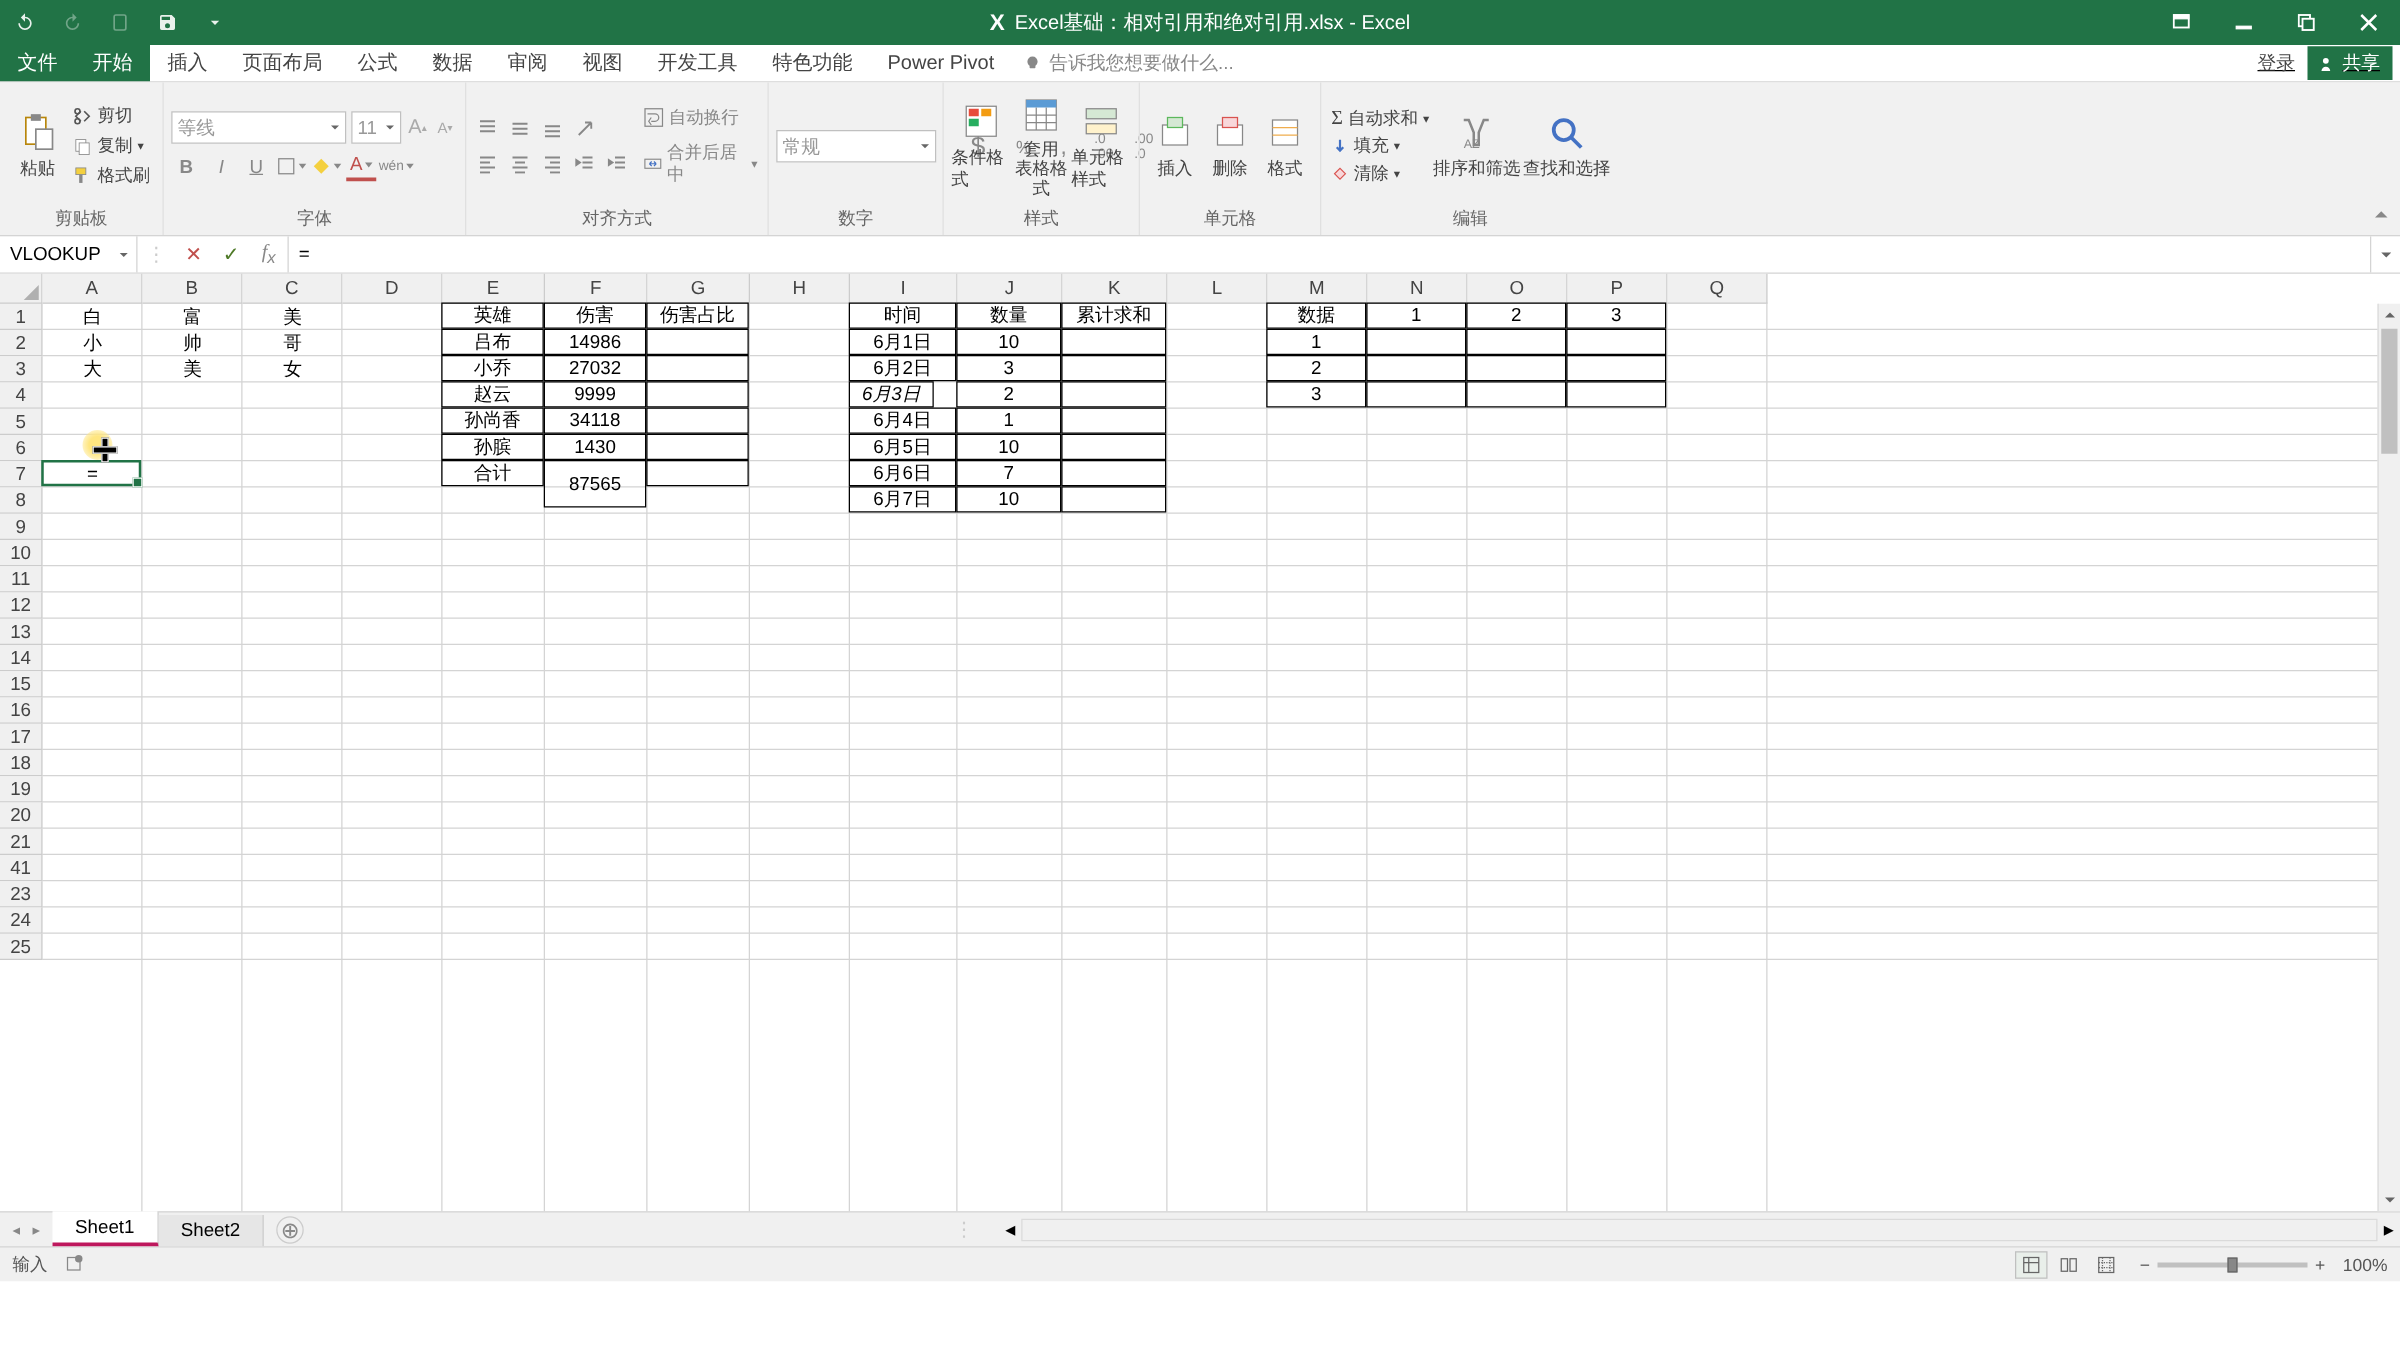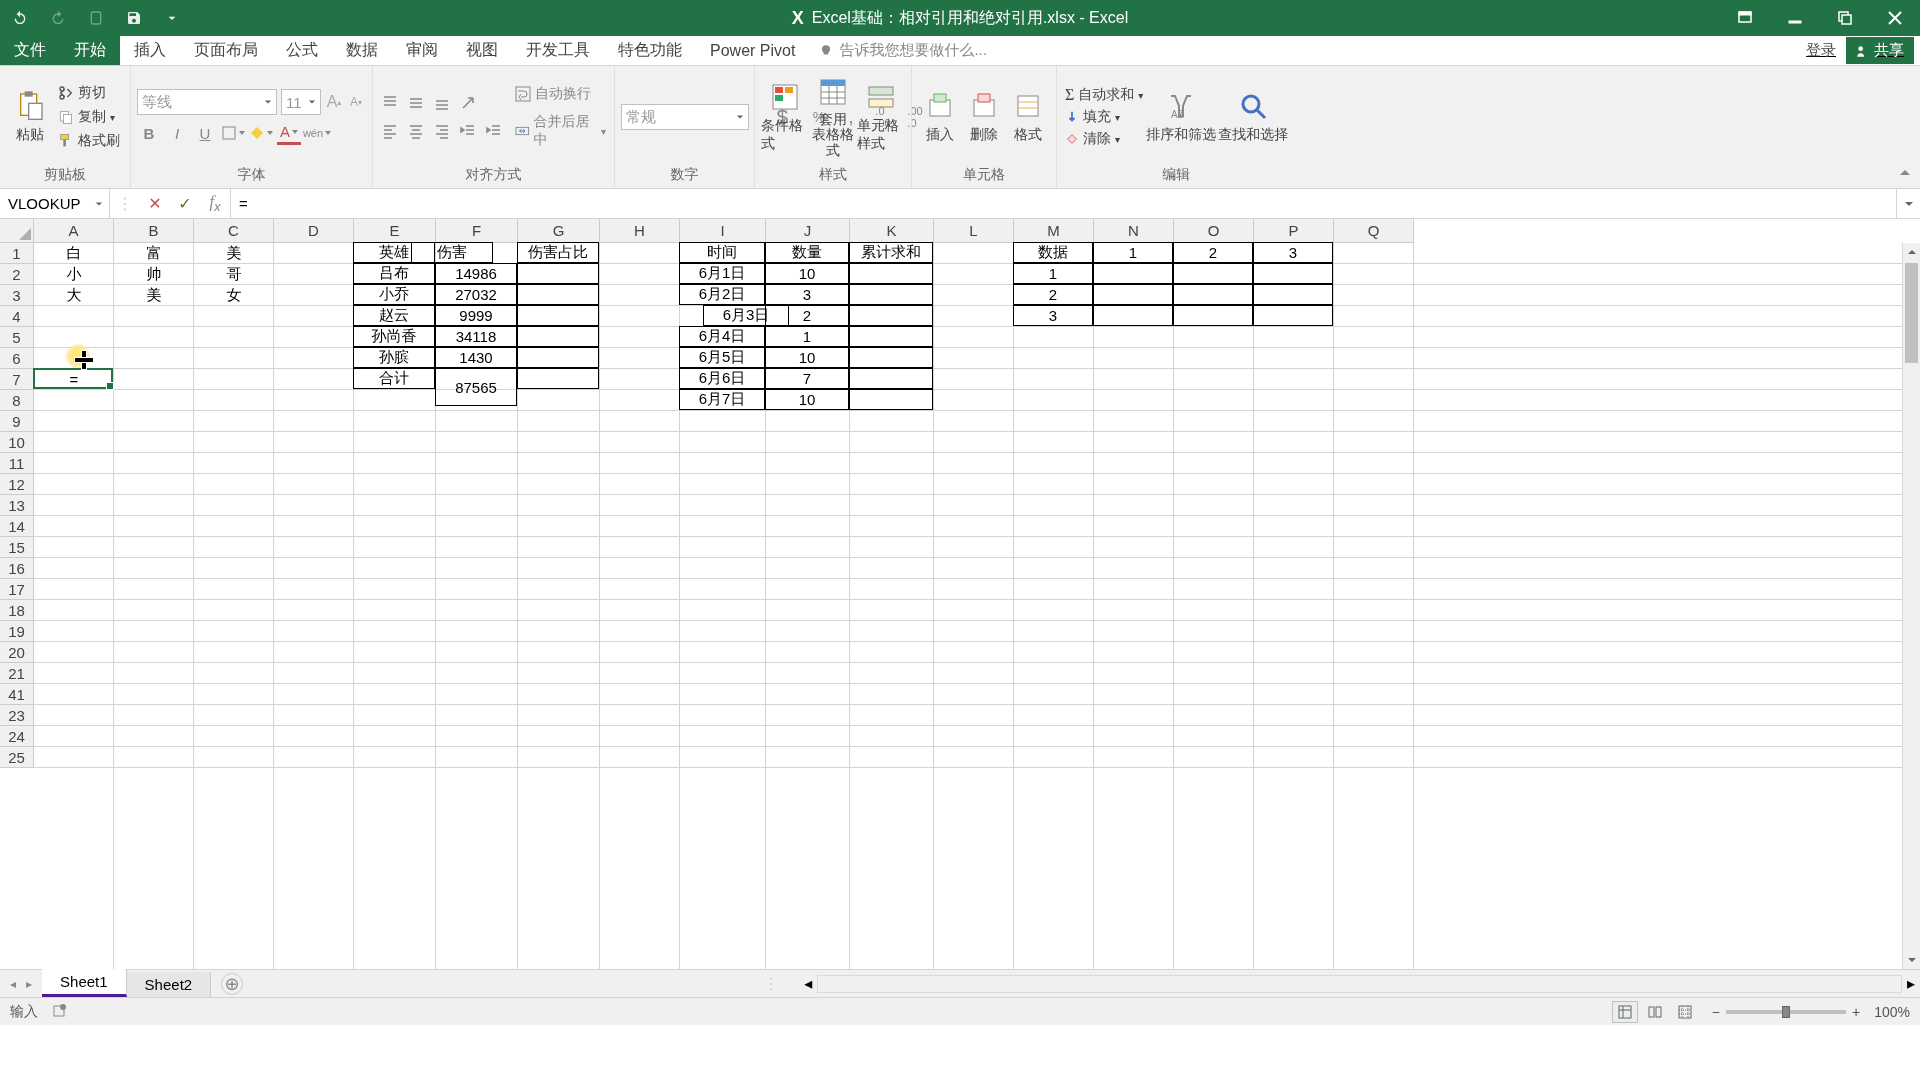--- a/index.html
+++ b/index.html
@@ -101,21 +101,21 @@
 .vscroll-btn { height: 18px; display: flex; align-items: center; justify-content: center; cursor: pointer; }
 .vscroll-btn svg { width: 10px; height: 10px; fill: #666; }
 .vscroll-thumb { position: absolute; left: 2px; right: 2px; top: 20px; height: 100px; background: #c0c0c0; }
 
 
 .sheet-bar { height: 28px; display: flex; align-items: center; border-top: 1px solid #d4d4d4; background: #f0f0f0; }
 .sheet-nav { display: flex; padding: 0 10px; gap: 10px; color: #888; }
 .sheet-nav span { cursor: pointer; font-size: 12px; }
 .sheet-tabs { display: flex; align-items: flex-end; height: 100%; }
 .sheet-tab { padding: 4px 18px; font-size: 15px; border-right: 1px solid #ccc; background: #e6e6e6; cursor: pointer; }
-.sheet-tab.active { background: #fff; border-bottom: 3px solid #4c1d95; }
+.sheet-tab.active { background: #fff; border-bottom: 3px solid #be185d; }
 .add-sheet { width: 28px; height: 28px; display: flex; align-items: center; justify-content: center; cursor: pointer; color: #888; border: 1px solid #ccc; border-radius: 50%; margin-left: 10px; font-size: 18px; width: 22px; height: 22px; }
 .hscroll { flex: 1; margin-left: 20px; display: flex; align-items: center; height: 18px; background: #f0f0f0; position: relative; }
 .hscroll-track { flex: 1; position: relative; height: 18px; border: 1px solid #dadada; background: #f0f0f0; }
 .hscroll-btn { width: 18px; height: 18px; display: flex; align-items: center; justify-content: center; cursor: pointer; }
 
 
 .status-bar { height: 28px; background: #f0f0f0; border-top: 1px solid #d4d4d4; display: flex; align-items: center; padding: 0 10px; font-size: 14px; color: #555; }
 .status-left { display: flex; gap: 14px; align-items: center; }
 .status-right { margin-left: auto; display: flex; align-items: center; gap: 4px; }
 .view-btn { width: 26px; height: 22px; display: flex; align-items: center; justify-content: center; cursor: pointer; border: 1px solid transparent; }
@@ -627,21 +627,21 @@
     <div class="cell" style="left: 0px; top: 0px; width: 80px; height: 21px;">白</div>
         <div class="cell" style="left: 80px; top: 0px; width: 80px; height: 21px;">富</div>
         <div class="cell" style="left: 160px; top: 0px; width: 80px; height: 21px;">美</div>
         <div class="cell" style="left: 0px; top: 21px; width: 80px; height: 21px;">小</div>
         <div class="cell" style="left: 80px; top: 21px; width: 80px; height: 21px;">帅</div>
         <div class="cell" style="left: 160px; top: 21px; width: 80px; height: 21px;">哥</div>
         <div class="cell" style="left: 0px; top: 42px; width: 80px; height: 21px;">大</div>
         <div class="cell" style="left: 80px; top: 42px; width: 80px; height: 21px;">美</div>
         <div class="cell" style="left: 160px; top: 42px; width: 80px; height: 21px;">女</div>
         <div class="cell bordered" style="left: 320px; top: 0px; width: 82px; height: 21px;">英雄</div>
-        <div class="cell bordered" style="left: 378px; top: 0px; width: 82px; height: 21px;">伤害</div>
+        <div class="cell bordered" style="left: 402px; top: 0px; width: 82px; height: 21px;">伤害</div>
         <div class="cell bordered" style="left: 484px; top: 0px; width: 82px; height: 21px;">伤害占比</div>
         <div class="cell bordered" style="left: 320px; top: 21px; width: 82px; height: 21px;">吕布</div>
         <div class="cell bordered" style="left: 402px; top: 21px; width: 82px; height: 21px;">14986</div>
         <div class="cell bordered" style="left: 484px; top: 21px; width: 82px; height: 21px;"></div>
         <div class="cell bordered" style="left: 320px; top: 42px; width: 82px; height: 21px;">小乔</div>
         <div class="cell bordered" style="left: 402px; top: 42px; width: 82px; height: 21px;">27032</div>
         <div class="cell bordered" style="left: 484px; top: 42px; width: 82px; height: 21px;"></div>
         <div class="cell bordered" style="left: 320px; top: 63px; width: 82px; height: 21px;">赵云</div>
         <div class="cell bordered" style="left: 402px; top: 63px; width: 82px; height: 21px;">9999</div>
         <div class="cell bordered" style="left: 484px; top: 63px; width: 82px; height: 21px;"></div>
@@ -656,21 +656,21 @@
         <div class="cell bordered" style="left: 484px; top: 126px; width: 82px; height: 21px;"></div>
         <div class="cell bordered" style="left: 646px; top: 0px; width: 86px; height: 21px;">时间</div>
         <div class="cell bordered" style="left: 732px; top: 0px; width: 84px; height: 21px;">数量</div>
         <div class="cell bordered" style="left: 816px; top: 0px; width: 84px; height: 21px;">累计求和</div>
         <div class="cell bordered" style="left: 646px; top: 21px; width: 86px; height: 21px;">6月1日</div>
         <div class="cell bordered" style="left: 732px; top: 21px; width: 84px; height: 21px;">10</div>
         <div class="cell bordered" style="left: 816px; top: 21px; width: 84px; height: 21px;"></div>
         <div class="cell bordered" style="left: 646px; top: 42px; width: 86px; height: 21px;">6月2日</div>
         <div class="cell bordered" style="left: 732px; top: 42px; width: 84px; height: 21px;">3</div>
         <div class="cell bordered" style="left: 816px; top: 42px; width: 84px; height: 21px;"></div>
-        <div class="cell bordered" style="left: 670px; top: 63px; width: 86px; height: 21px;">6月3日</div>
+        <div class="cell bordered" style="left: 646px; top: 63px; width: 68px; height: 21px; font-style: italic;">6月3日</div>
         <div class="cell bordered" style="left: 732px; top: 63px; width: 84px; height: 21px;">2</div>
         <div class="cell bordered" style="left: 816px; top: 63px; width: 84px; height: 21px;"></div>
         <div class="cell bordered" style="left: 646px; top: 84px; width: 86px; height: 21px;">6月4日</div>
         <div class="cell bordered" style="left: 732px; top: 84px; width: 84px; height: 21px;">1</div>
         <div class="cell bordered" style="left: 816px; top: 84px; width: 84px; height: 21px;"></div>
         <div class="cell bordered" style="left: 646px; top: 105px; width: 86px; height: 21px;">6月5日</div>
         <div class="cell bordered" style="left: 732px; top: 105px; width: 84px; height: 21px;">10</div>
         <div class="cell bordered" style="left: 816px; top: 105px; width: 84px; height: 21px;"></div>
         <div class="cell bordered" style="left: 646px; top: 126px; width: 86px; height: 21px;">6月6日</div>
         <div class="cell bordered" style="left: 732px; top: 126px; width: 84px; height: 21px;">7</div>

